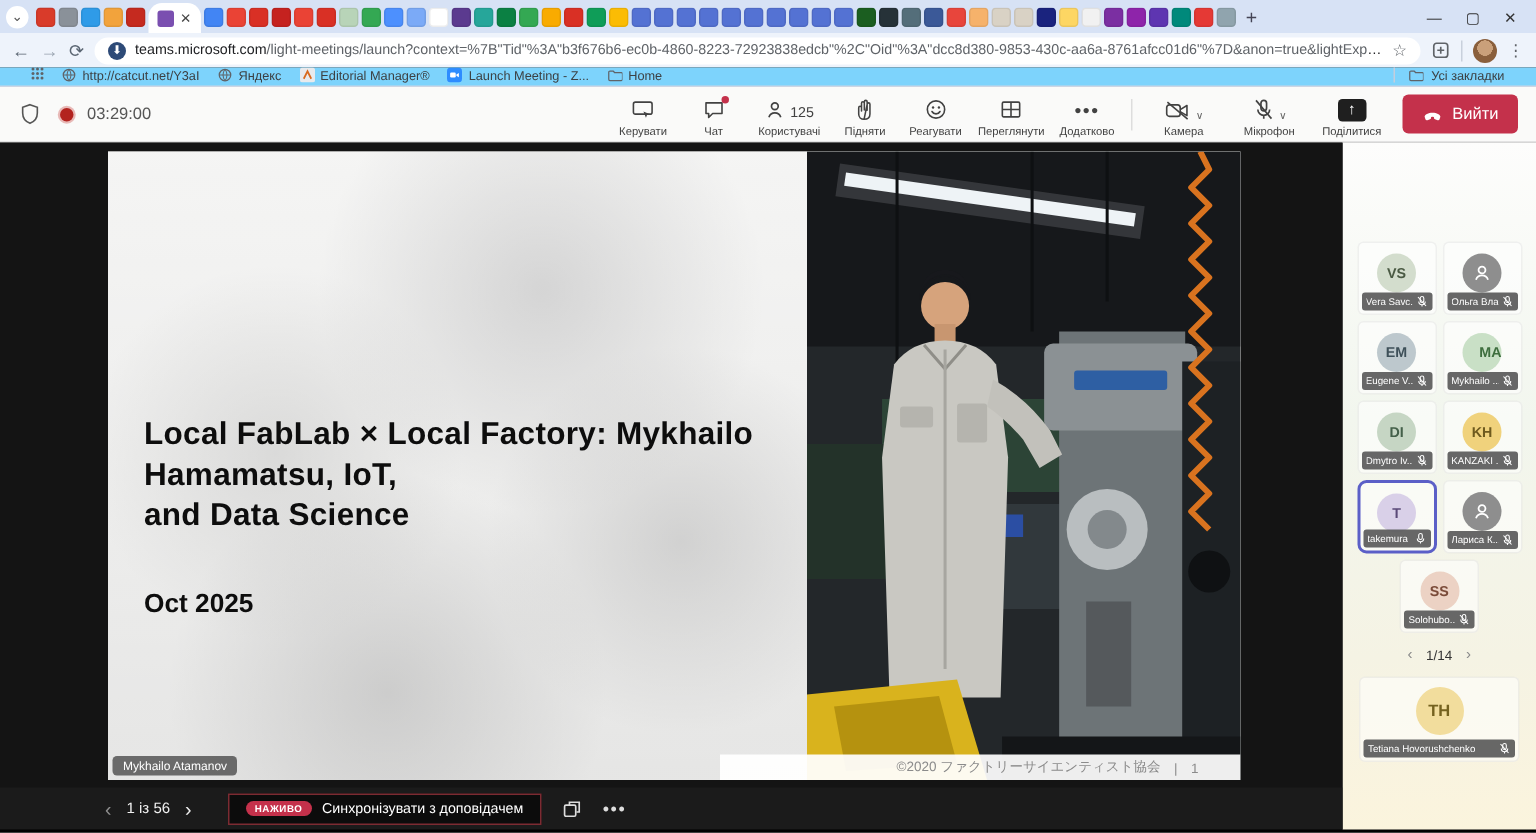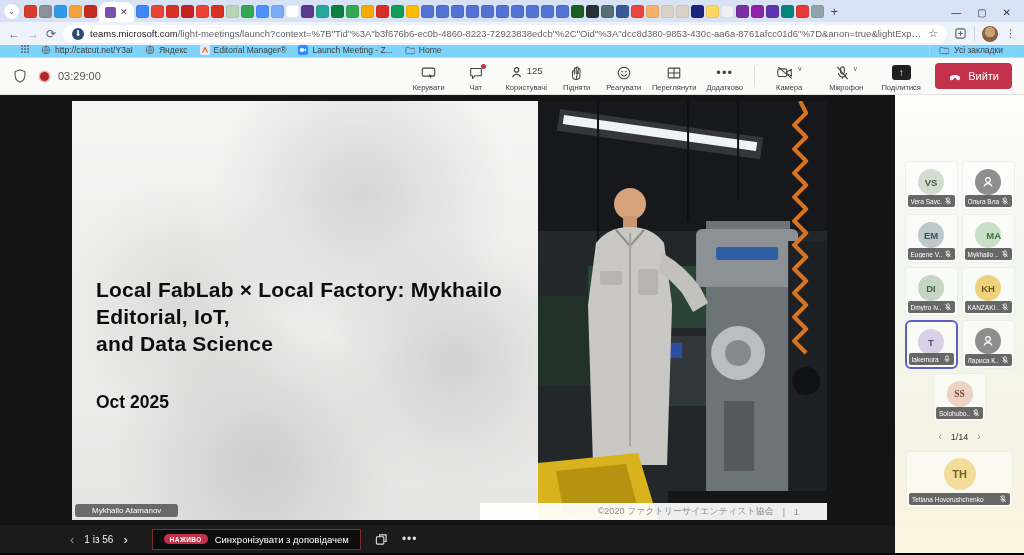--- a/index.html
+++ b/index.html
@@ -35,21 +35,21 @@
   .allbm{margin-left:auto;display:flex;align-items:center;gap:5px;border-left:1px solid #c4cedd;padding-left:9px}
 
   
   .teamsbar{height:37px;background:#fafaf9;border-bottom:1px solid #e3e3e3;display:flex;align-items:center;padding:0 12px}
   .recdot{width:9px;height:9px;border-radius:50%;background:#b3231f;box-shadow:0 0 0 1.5px #e8b9b7;margin-left:12px}
   .timer{font-size:11px;color:#555;margin-left:9px}
   .tb-right{margin-left:auto;display:flex;align-items:stretch}
   .tbtn{width:47px;display:flex;flex-direction:column;align-items:center;justify-content:flex-start;gap:2px;padding-top:4px;position:relative}
   .tlabel{font-size:7.5px;color:#424242;white-space:nowrap}
   .badge{position:absolute;top:3px;right:13px;width:5px;height:5px;background:#c4314b;border-radius:50%}
-  .iconrow{display:flex;align-items:flex-start;height:16px}
+  .iconrow{display:flex;align-items:flex-end;height:16px}
   .count{font-size:9.5px;color:#424242;margin-left:2px}
   .chev{font-size:7px;color:#666;margin-left:3px}
   .vdiv{width:1px;background:#ddd;margin:5px 6px}
   .sharebox{width:19px;height:15px;background:#1f1f1f;border-radius:3px;color:#fff;font-size:10px;line-height:15px;text-align:center}
   .leave{background:#c4314b;color:#fff;height:26px;border-radius:4px;display:flex;align-items:center;gap:6px;padding:0 13px;font-size:11px;align-self:center;margin-left:8px}
 
   
   .main{display:flex;height:458px}
   .stage{flex:1;position:relative;background:#141414;overflow:hidden}
   .slide{position:absolute;left:72px;top:6px;width:755px;height:419px;background:#fff;overflow:hidden}
@@ -58,21 +58,21 @@
       linear-gradient(rgba(255,255,255,.55),rgba(255,255,255,.55)),
       radial-gradient(circle at 62% 22%,rgba(110,110,112,.55),transparent 34%),
       radial-gradient(circle at 24% 48%,rgba(120,120,118,.45),transparent 30%),
       radial-gradient(circle at 82% 62%,rgba(95,95,95,.5),transparent 28%),
       radial-gradient(circle at 40% 86%,rgba(70,70,70,.45),transparent 32%),
       linear-gradient(180deg,#e8e8e6 0%,#d8d8d6 55%,#c7c7c5 100%)}
   .slide-right{position:absolute;top:0;right:0;bottom:0;width:38.3%}
   .slide-right svg{width:100%;height:100%}
   .slide-title{position:absolute;left:24px;top:176px;font-weight:bold;font-size:21px;line-height:1.28;color:#0d0d0d;letter-spacing:.2px}
   .slide-info{position:absolute;left:24px;top:290px;font-weight:bold;font-size:17.5px;line-height:1.32;color:#0d0d0d}
-  .presenter-chip{position:absolute;left:3px;bottom:3px;background:rgba(92,92,92,.9);color:#fff;font-size:8px;padding:2px 17px;border-radius:3px}
+  .presenter-chip{position:absolute;left:3px;bottom:3px;background:rgba(92,92,92,.9);color:#fff;font-size:8px;padding:2px 7px;border-radius:3px}
   .slide-footer{position:absolute;right:0;bottom:0;height:17px;background:rgba(255,255,255,.93);width:46%;display:flex;align-items:center;justify-content:flex-end;gap:9px;padding:0 28px;font-size:9px;color:#8b8b8b}
   .stagebar{position:absolute;left:0;right:0;bottom:0;height:28px;background:#1b1b1b;display:flex;align-items:center;padding-left:62px}
   .navarrow{color:#8f8f8f;font-size:13px;padding:0 8px}
   .navarrow.on{color:#eee}
   .pageind{font-size:10px;color:#f0f0f0;margin:16px 2px}
   .syncbtn{margin-left:16px;height:21px;background:#0c0c0c;border:1px solid #7c2b32;display:flex;align-items:center;gap:7px;padding:0 11px}
   .livepill{background:#c4314b;color:#fff;font-size:6.5px;font-weight:bold;padding:1.5px 6px;border-radius:8px;letter-spacing:.4px}
   .synclabel{font-size:9.5px;color:#fff;white-space:nowrap}
   .sbicon{margin-left:14px;color:#ddd}
   .sbmore{margin-left:14px;color:#ddd;font-size:12px;letter-spacing:1px}
@@ -391,21 +391,21 @@
           <rect x="62" y="170" width="22" height="14" rx="2" fill="#b5b4ae"></rect>
           <rect x="100" y="168" width="20" height="26" rx="2" fill="#b5b4ae"></rect>
           <path d="M124 152q22 12 38 34l8 16-15 9-11-19q-12-14-24-22z" fill="#c2c1bb"></path>
           <path d="M0 362l100-10 20 67H0z" fill="#d9b31d"></path>
           <path d="M18 370l70-7 12 45-74 5z" fill="#b5920f"></path>
           <rect x="130" y="390" width="159" height="29" fill="#141618"></rect>
         </svg>
       </div>
       <div class="slide-title">
         <div>Local FabLab × Local Factory: Mykhailo</div>
-        <div>Editorial, IoT,</div>
+        <div>Hamamatsu, IoT,</div>
         <div>and Data Science</div>
       </div>
       <div class="slide-info">
         <div>Oct 2025</div>
       </div>
       <div class="presenter-chip">Mykhailo Atamanov</div>
       <div class="slide-footer">
         <span>©2020 ファクトリーサイエンティスト協会</span>
         <span>|</span>
         <span>1</span>
@@ -557,21 +557,21 @@
                 <rect x="4.2" y="1" width="3.6" height="6" rx="1.8"></rect>
                 <path d="M2.8 6a3.2 3.2 0 0 0 6.4 0M6 9.2V11"></path>
                 <path d="M2 1.5L10 10.5"></path>
               </g>
             </svg>
           </div>
         </div>
       </div>
     <div class="solo-row">
         <div class="tile">
-          <div class="pt-av" style="background: rgb(236, 210, 196); color: rgb(122, 74, 56); font-family: Liberation Serif, serif;">
+          <div class="pt-av" style="background: rgb(236, 210, 196); color: rgb(122, 74, 56);">
             <span>SS</span>
           </div>
           <div class="pt-chip">
             <span class="pt-name">Solohubo...</span>
             <svg width="8" height="8" viewBox="0 0 12 12">
               <g stroke="#fff" stroke-width="1.1" fill="none">
                 <rect x="4.2" y="1" width="3.6" height="6" rx="1.8"></rect>
                 <path d="M2.8 6a3.2 3.2 0 0 0 6.4 0M6 9.2V11"></path>
                 <path d="M2 1.5L10 10.5"></path>
               </g>

